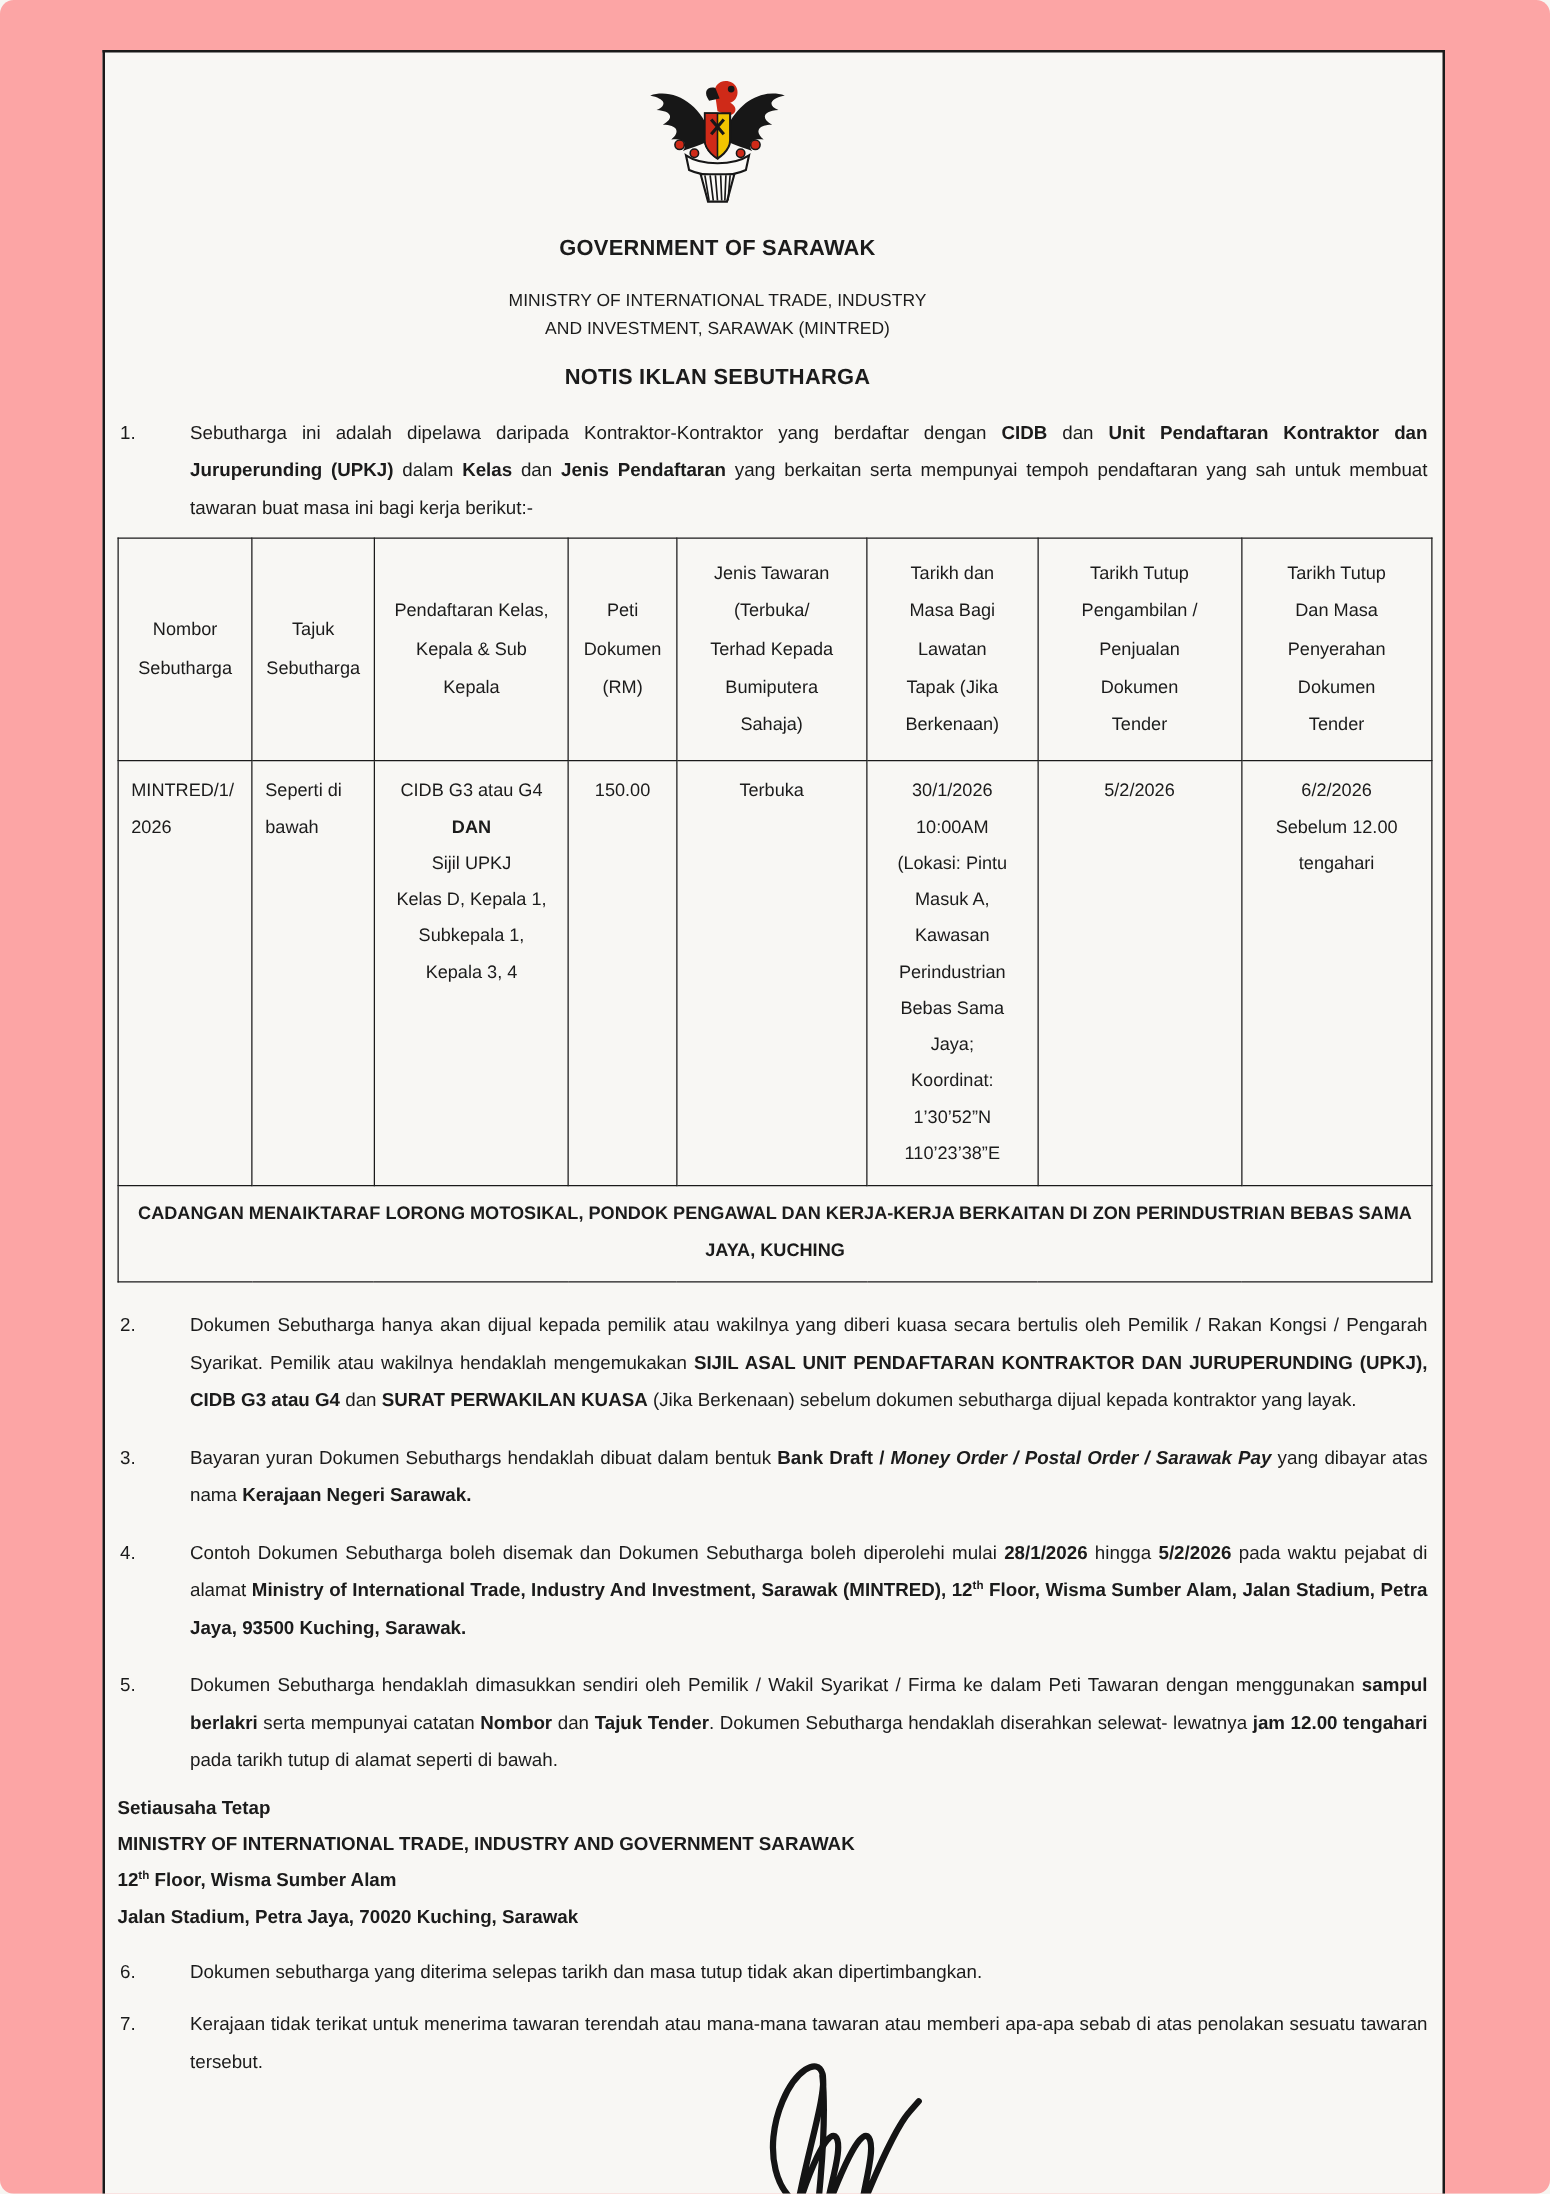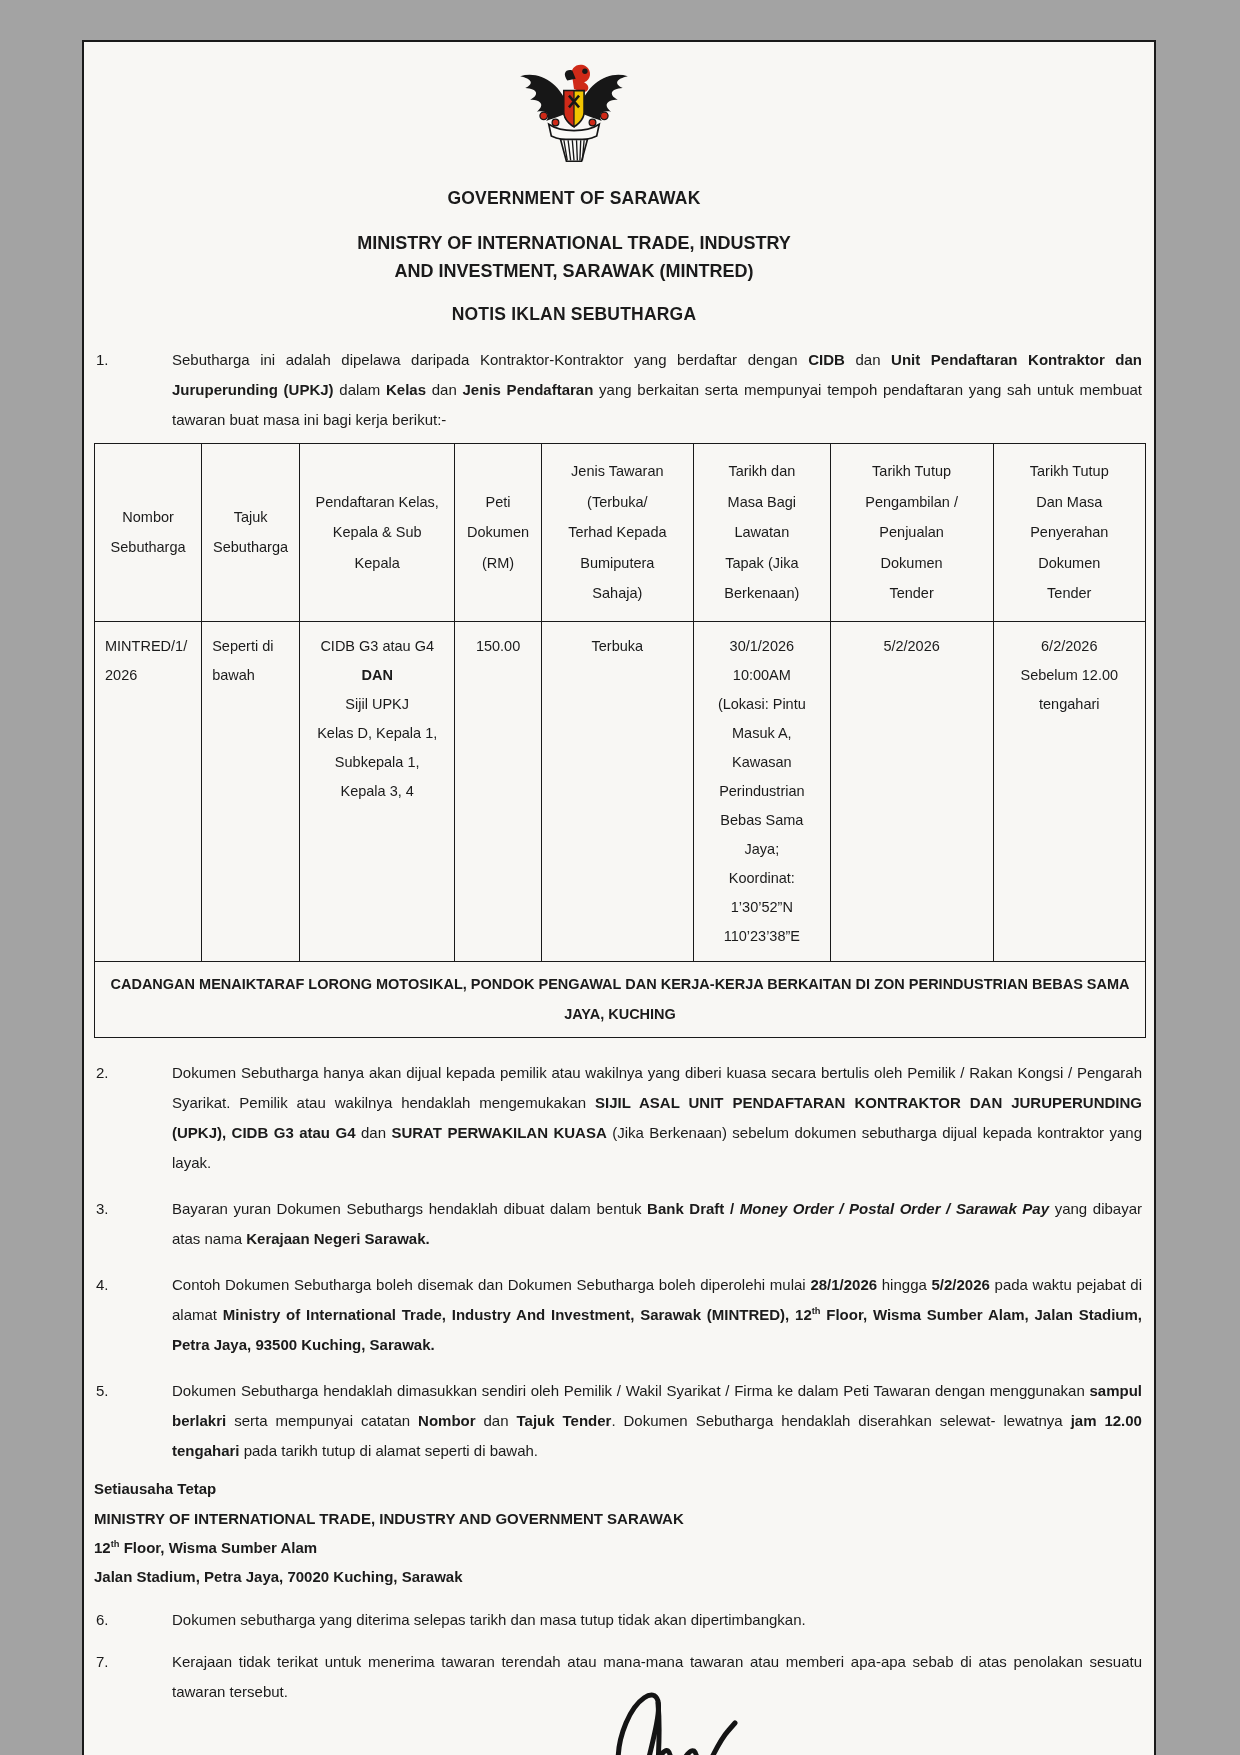--- a/index.html
+++ b/index.html
@@ -3,36 +3,36 @@
 <meta charset="utf-8">
 <style>
   html,body{margin:0;padding:0;}
   body{
     width:1240px;height:1755px;overflow:hidden;
     background:#f7f6f2;
     font-family:"Liberation Sans", sans-serif;
     color:#1b1b1b;
     -webkit-font-smoothing:antialiased;
   }
-  .page{position:relative;width:1240px;height:1755px;background:#a3a3a3;overflow:hidden;}
+  .page{position:relative;width:1240px;height:1755px;background:#fca5a5;overflow:hidden;border-radius:11px;}
   .frame{
     position:absolute;left:82px;top:40px;width:1074px;height:1760px;
     border:2px solid #1a1a1a;border-bottom:none;
     background:#f8f7f4;
     box-sizing:border-box;
     padding:12px 8px 0 10px;
   }
   .doc-header{transform:translateX(-46px);text-align:center;}
   .crest{display:block;margin:8px auto 0;width:118px;height:106px;}
   .gov-title{margin-top:20px;font-size:17.5px;font-weight:bold;letter-spacing:.2px;}
-  .ministry{margin-top:20px;font-size:18px;font-weight:bold;line-height:1.58;}
+  .ministry{margin-top:20px;font-size:14px;font-weight:normal;line-height:1.58;}
   .notice-title{margin-top:18px;font-size:17.5px;font-weight:bold;letter-spacing:.2px;}
   .item{display:flex;margin-top:20px;font-size:15px;line-height:2.0;}
   .item .num{flex:0 0 56px;padding-left:2px;}
-  .item .txt{flex:1;text-align:justify;padding-right:4px;margin-left:20px;}
+  .item .txt{flex:1;text-align:justify;padding-right:4px;}
   .b{font-weight:bold;}
   .i{font-style:italic;}
   sup{font-size:.62em;}
   table.notice{
     width:100%;border-collapse:collapse;margin-top:8px;
     font-size:14.5px;table-layout:fixed;
   }
   table.notice td{border:1.8px solid #1a1a1a;vertical-align:top;box-sizing:border-box;margin-left:37px;}
   table.notice tr.head td{
     text-align:center;vertical-align:middle;line-height:2.1;

